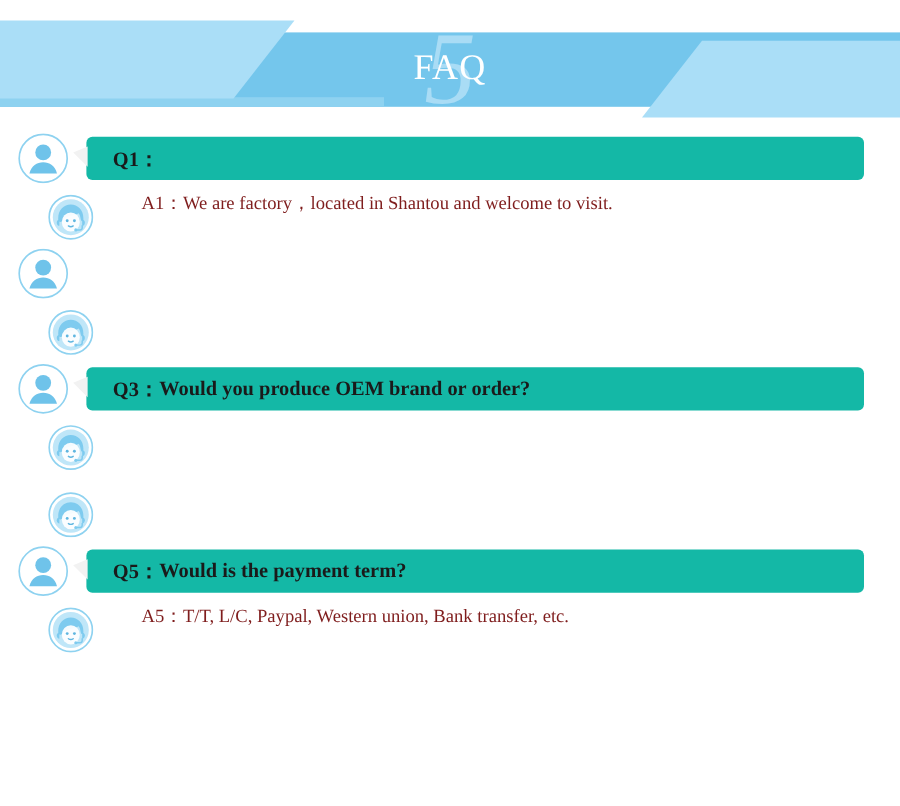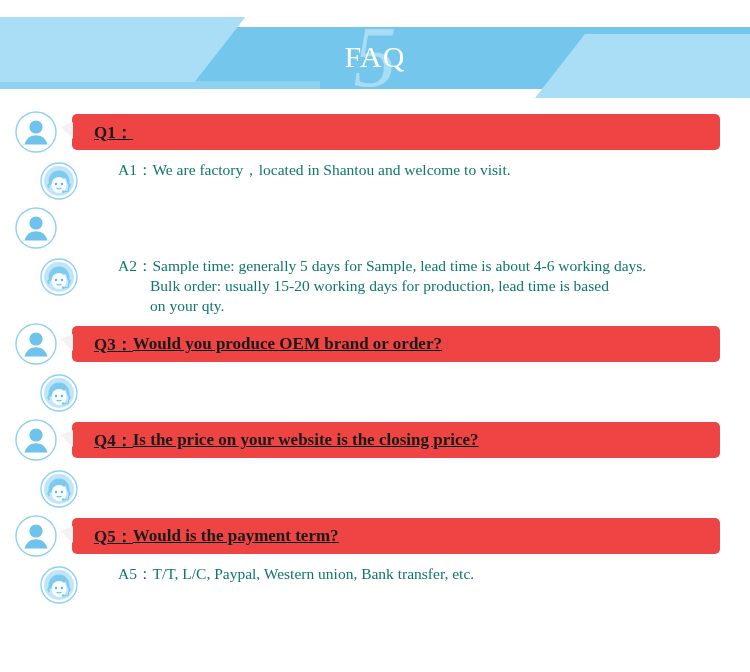--- a/index.html
+++ b/index.html
@@ -104,28 +104,27 @@
     flex: 0 0 72px;
     display: flex;
     justify-content: center;
     align-items: center;
     position: relative;
   }
   .q-bubble {
     position: relative;
     flex: 1 1 auto;
     margin-right: 30px;
-    background: #ef4444;
+    background: #14b8a6;
     border-radius: 5px;
     height: 36px;
     display: flex;
     align-items: center;
     padding-left: 22px;
     box-sizing: border-box;
-    text-decoration: underline;
   }
   .q-bubble::before {
     content: "";
     position: absolute;
     left: -11px;
     top: 8px;
     width: 0;
     height: 0;
     border-top: 5px solid transparent;
     border-bottom: 12px solid transparent;
@@ -149,21 +148,21 @@
     flex: 0 0 118px;
     display: flex;
     justify-content: center;
     padding-top: 2px;
     box-sizing: border-box;
   }
   .a-text {
     flex: 1 1 auto;
     font-size: 15.5px;
     line-height: 20px;
-    color: #0f766e;
+    color: #7f1d1d;
     padding-right: 26px;
     font-family: "Liberation Serif", "DejaVu Serif", serif;
   }
   .a-text .a-label {
     white-space: nowrap;
   }
   .a-first-line {
     display: inline;
   }
   .a-indent {
@@ -252,25 +251,20 @@
           <ellipse cx="19" cy="23" rx="7.5" ry="8" fill="#ffffff" opacity="0.92"></ellipse>
           <circle cx="16" cy="22" r="1.2" fill="#5fb6e0"></circle>
           <circle cx="22" cy="22" r="1.2" fill="#5fb6e0"></circle>
           <path d="M17 26.3c1.3.9 2.7.9 4 0" stroke="#5fb6e0" stroke-width="1.2" fill="none" stroke-linecap="round"></path>
           <path d="M9.5 21c-1.3 0-2.2 1.1-2.2 2.6s.9 2.6 2.2 2.6z" fill="#7ecbef"></path>
           <path d="M28.5 21c1.3 0 2.2 1.1 2.2 2.6s-.9 2.6-2.2 2.6z" fill="#7ecbef"></path>
           <path d="M28.5 26.2v1.5c0 1.1-.9 1.9-2 1.9h-2.2" stroke="#7ecbef" stroke-width="1.2" fill="none" stroke-linecap="round"></path>
           <circle cx="23.2" cy="29.6" r="1.3" fill="#7ecbef"></circle>
         </svg>
       </div>
-      <div class="a-text">
-        <span class="a-label">A2：</span><span class="a-first-line">Sample time: generally 5 days for Sample, lead time is about 4-6 working days.</span>
-        <span class="a-indent">Bulk order: usually 15-20 working days for production, lead time is based</span>
-        <span class="a-indent">on your qty.</span>
-      </div>
     </div>
   </div>
 
   <div class="sp-h8"></div>
 
   <div class="faq-item">
     <div class="q-row">
       <div class="q-avatar-wrap">
         <svg class="avatar-q" viewBox="0 0 42 42">
           <circle cx="21" cy="21" r="20" fill="#ffffff" stroke="#8ed2f0" stroke-width="1.4"></circle>
@@ -298,64 +292,51 @@
           <path d="M28.5 26.2v1.5c0 1.1-.9 1.9-2 1.9h-2.2" stroke="#7ecbef" stroke-width="1.2" fill="none" stroke-linecap="round"></path>
           <circle cx="23.2" cy="29.6" r="1.3" fill="#7ecbef"></circle>
         </svg>
       </div>
     </div>
   </div>
 
   <div class="sp-h8"></div>
 
   <div class="faq-item">
+    <div class="a-row">
+      <div class="a-avatar-wrap">
+        <svg class="avatar-a" viewBox="0 0 38 38">
+          <circle cx="19" cy="19" r="18" fill="#ffffff" stroke="#8ed2f0" stroke-width="1.4"></circle>
+          <circle cx="19" cy="19" r="15" fill="#bfe6f8"></circle>
+          <path d="M8.5 20c0-7 4.7-11.5 10.5-11.5S29.5 13 29.5 20c0 1.5-.3 2.4-1 2.4-1.6 0-1.2-5-3-6.6-2.6 1.7-10.6 2.3-13 5.5-.3.4-1 1.6-2.2 1.6-1.1 0-1.8-1-1.8-2.9z" fill="#7ecbef"></path>
+          <ellipse cx="19" cy="23" rx="7.5" ry="8" fill="#ffffff" opacity="0.92"></ellipse>
+          <circle cx="16" cy="22" r="1.2" fill="#5fb6e0"></circle>
+          <circle cx="22" cy="22" r="1.2" fill="#5fb6e0"></circle>
+          <path d="M17 26.3c1.3.9 2.7.9 4 0" stroke="#5fb6e0" stroke-width="1.2" fill="none" stroke-linecap="round"></path>
+          <path d="M9.5 21c-1.3 0-2.2 1.1-2.2 2.6s.9 2.6 2.2 2.6z" fill="#7ecbef"></path>
+          <path d="M28.5 21c1.3 0 2.2 1.1 2.2 2.6s-.9 2.6-2.2 2.6z" fill="#7ecbef"></path>
+          <path d="M28.5 26.2v1.5c0 1.1-.9 1.9-2 1.9h-2.2" stroke="#7ecbef" stroke-width="1.2" fill="none" stroke-linecap="round"></path>
+          <circle cx="23.2" cy="29.6" r="1.3" fill="#7ecbef"></circle>
+        </svg>
+      </div>
+    </div>
+  </div>
+
+  <div class="sp-h8"></div>
+
+  <div class="faq-item">
     <div class="q-row">
       <div class="q-avatar-wrap">
         <svg class="avatar-q" viewBox="0 0 42 42">
           <circle cx="21" cy="21" r="20" fill="#ffffff" stroke="#8ed2f0" stroke-width="1.4"></circle>
           <circle cx="21" cy="16" r="6.6" fill="#6fc3ea"></circle>
           <path d="M9.5 33.5c1.6-6.2 6.2-9.3 11.5-9.3s9.9 3.1 11.5 9.3z" fill="#6fc3ea"></path>
         </svg>
       </div>
       <div class="q-bubble">
-        <span class="q-text">Q4：</span>
-        <span class="q-text">Is the price on your website is the closing price?</span>
-      </div>
-    </div>
-    <div class="a-row">
-      <div class="a-avatar-wrap">
-        <svg class="avatar-a" viewBox="0 0 38 38">
-          <circle cx="19" cy="19" r="18" fill="#ffffff" stroke="#8ed2f0" stroke-width="1.4"></circle>
-          <circle cx="19" cy="19" r="15" fill="#bfe6f8"></circle>
-          <path d="M8.5 20c0-7 4.7-11.5 10.5-11.5S29.5 13 29.5 20c0 1.5-.3 2.4-1 2.4-1.6 0-1.2-5-3-6.6-2.6 1.7-10.6 2.3-13 5.5-.3.4-1 1.6-2.2 1.6-1.1 0-1.8-1-1.8-2.9z" fill="#7ecbef"></path>
-          <ellipse cx="19" cy="23" rx="7.5" ry="8" fill="#ffffff" opacity="0.92"></ellipse>
-          <circle cx="16" cy="22" r="1.2" fill="#5fb6e0"></circle>
-          <circle cx="22" cy="22" r="1.2" fill="#5fb6e0"></circle>
-          <path d="M17 26.3c1.3.9 2.7.9 4 0" stroke="#5fb6e0" stroke-width="1.2" fill="none" stroke-linecap="round"></path>
-          <path d="M9.5 21c-1.3 0-2.2 1.1-2.2 2.6s.9 2.6 2.2 2.6z" fill="#7ecbef"></path>
-          <path d="M28.5 21c1.3 0 2.2 1.1 2.2 2.6s-.9 2.6-2.2 2.6z" fill="#7ecbef"></path>
-          <path d="M28.5 26.2v1.5c0 1.1-.9 1.9-2 1.9h-2.2" stroke="#7ecbef" stroke-width="1.2" fill="none" stroke-linecap="round"></path>
-          <circle cx="23.2" cy="29.6" r="1.3" fill="#7ecbef"></circle>
-        </svg>
-      </div>
-    </div>
-  </div>
-
-  <div class="sp-h8"></div>
-
-  <div class="faq-item">
-    <div class="q-row">
-      <div class="q-avatar-wrap">
-        <svg class="avatar-q" viewBox="0 0 42 42">
-          <circle cx="21" cy="21" r="20" fill="#ffffff" stroke="#8ed2f0" stroke-width="1.4"></circle>
-          <circle cx="21" cy="16" r="6.6" fill="#6fc3ea"></circle>
-          <path d="M9.5 33.5c1.6-6.2 6.2-9.3 11.5-9.3s9.9 3.1 11.5 9.3z" fill="#6fc3ea"></path>
-        </svg>
-      </div>
-      <div class="q-bubble">
         <span class="q-text">Q5：</span>
         <span class="q-text">Would is the payment term?</span>
       </div>
     </div>
     <div class="a-row">
       <div class="a-avatar-wrap">
         <svg class="avatar-a" viewBox="0 0 38 38">
           <circle cx="19" cy="19" r="18" fill="#ffffff" stroke="#8ed2f0" stroke-width="1.4"></circle>
           <circle cx="19" cy="19" r="15" fill="#bfe6f8"></circle>
           <path d="M8.5 20c0-7 4.7-11.5 10.5-11.5S29.5 13 29.5 20c0 1.5-.3 2.4-1 2.4-1.6 0-1.2-5-3-6.6-2.6 1.7-10.6 2.3-13 5.5-.3.4-1 1.6-2.2 1.6-1.1 0-1.8-1-1.8-2.9z" fill="#7ecbef"></path>

